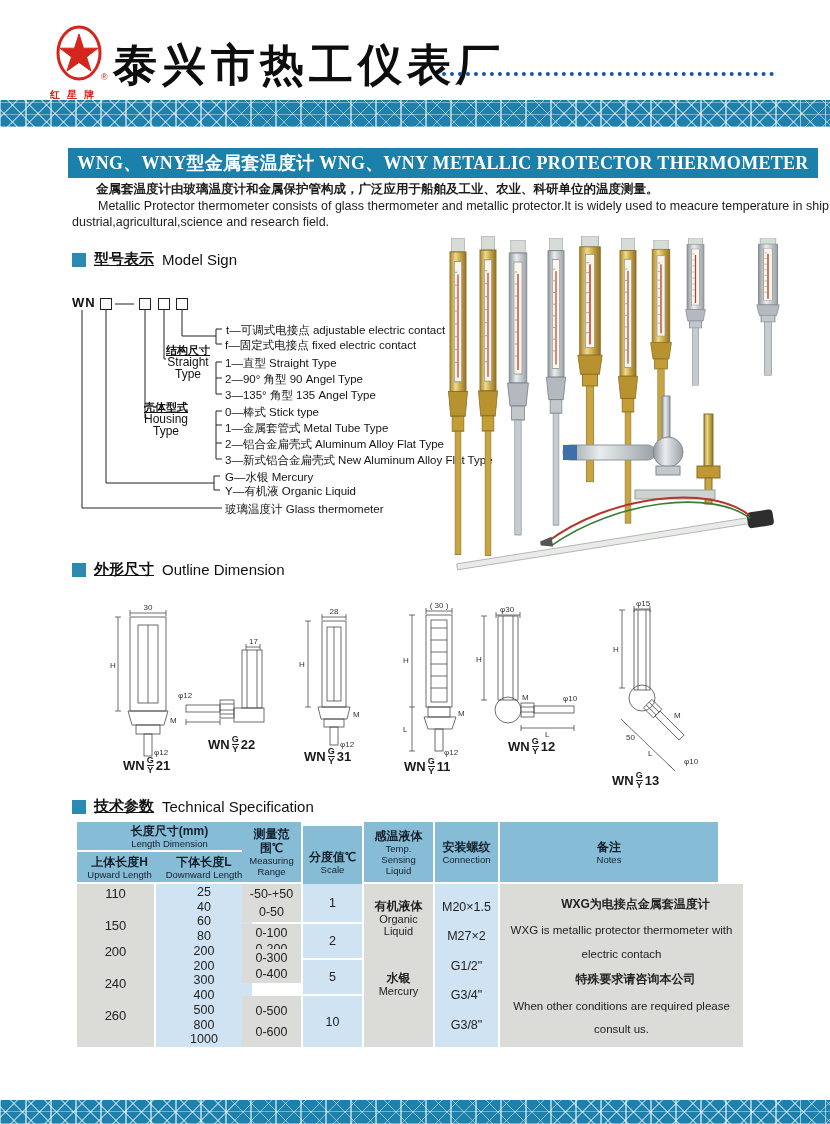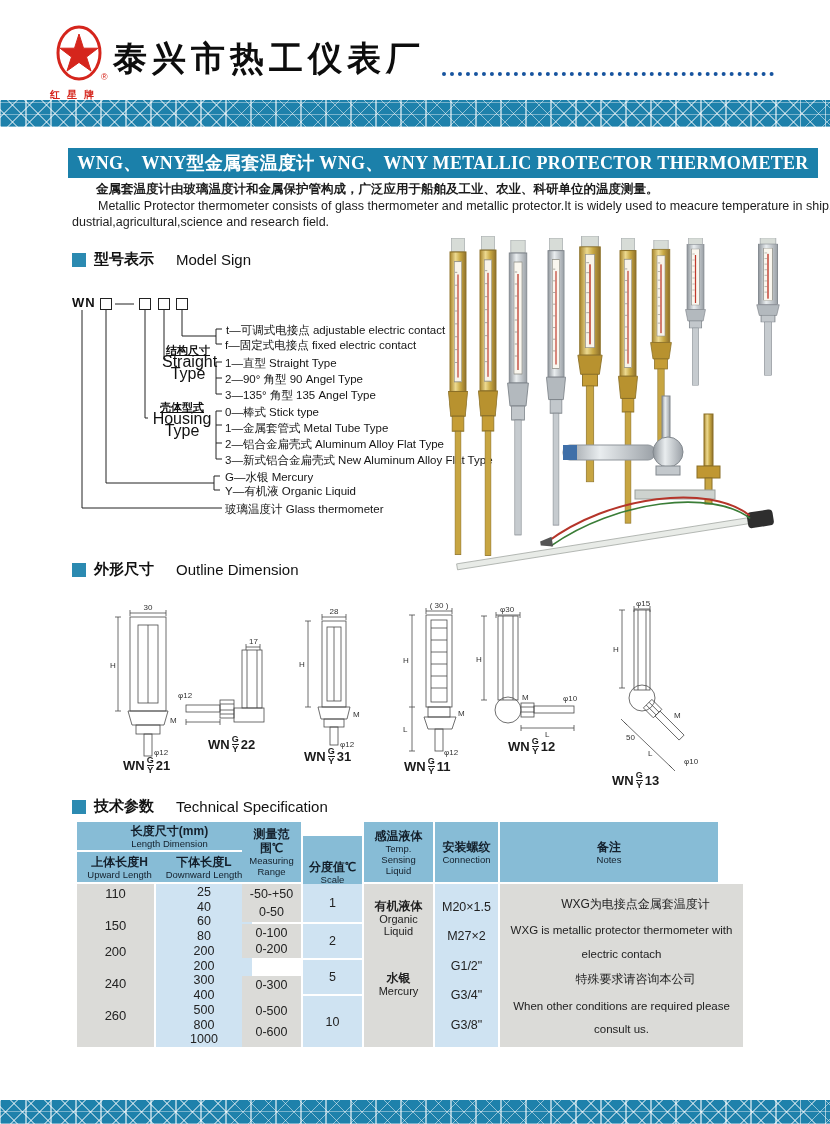--- a/index.html
+++ b/index.html
@@ -7,55 +7,55 @@
         font-family:"Liberation Sans",sans-serif;color:#111;}
   .abs{position:absolute;}
   
   .band{position:absolute;left:0;width:830px;background-color:#1e81ab;
     background-image:
       repeating-linear-gradient(45deg,rgba(255,255,255,.5) 0 1px,transparent 1px 12px),
       repeating-linear-gradient(135deg,rgba(255,255,255,.5) 0 1px,transparent 1px 12px),
       repeating-linear-gradient(90deg,rgba(255,255,255,.55) 0 1.5px,transparent 1.5px 25px),
       repeating-linear-gradient(0deg,rgba(255,255,255,.4) 0 1px,transparent 1px 12px);}
   .brand{position:absolute;left:50px;top:88px;font-size:10px;font-weight:bold;color:#d5251c;letter-spacing:7px;white-space:nowrap;}
-  .company{position:absolute;left:113px;top:36px;margin:0;font-size:34px;font-weight:bold;letter-spacing:5px;color:#0d0d0d;white-space:nowrap;}
+  .company{position:absolute;left:113px;top:36px;margin:0;font-size:44px;font-weight:bold;letter-spacing:5px;color:#0d0d0d;white-space:nowrap;}
   .leader{position:absolute;left:442px;top:56px;width:332px;height:16px;border-bottom:4px dotted #17549f;}
   .titlebar{position:absolute;left:68px;top:148px;width:750px;height:30px;background:#1b80aa;
     display:flex;align-items:center;justify-content:center;color:#fff;font-weight:bold;
     font-size:18px;font-family:"Liberation Serif",serif;white-space:nowrap;letter-spacing:.3px;}
   .intro{position:absolute;font-size:12.5px;color:#1c1c1c;white-space:nowrap;}
   .sec{position:absolute;display:flex;align-items:center;font-size:15px;color:#111;white-space:nowrap;}
   .sec .sq{width:14px;height:14px;background:#2b8ab1;margin-right:8px;}
-  .sec .cn{font-weight:bold;margin-right:22px;}
+  .sec .cn{font-weight:bold;margin-right:8px;text-decoration:underline;}
   
   .ms{position:absolute;left:70px;top:292px;width:470px;height:228px;}
   .ms .lbl{position:absolute;font-size:11.5px;white-space:nowrap;color:#151515;}
   .ms .grp{position:absolute;text-align:center;line-height:12px;}
   .ms .grp .c{font-size:11px;font-weight:bold;text-decoration:underline;}
-  .ms .grp .e{font-size:16px;}
+  .ms .grp .e{font-size:12px;}
   .wn{position:absolute;left:2px;top:3px;font-size:13px;font-weight:bold;letter-spacing:1px;}
   
   .draw{position:absolute;}
   .draw text{font-size:8px;fill:#333;font-family:"Liberation Sans",sans-serif;}
   .wnlbl{position:absolute;display:flex;align-items:center;font-weight:bold;font-size:13px;color:#1a1a1a;}
   .wnlbl .gy{display:inline-flex;flex-direction:column;font-size:9px;line-height:9px;margin:0 2px;text-align:center;}
   .wnlbl .gy i{font-style:normal;}
   .wnlbl .gy i:first-child{border-bottom:1px solid #1a1a1a;}
   
   .spec{position:absolute;left:77px;top:822px;width:666px;height:225px;background:#fff;}
   .th{position:absolute;background:#87bcd6;display:flex;flex-direction:column;align-items:center;justify-content:center;text-align:center;color:#14202c;}
   .th .hcn{font-size:12px;font-weight:bold;line-height:14px;}
   .th .hen{font-size:9.5px;line-height:11px;}
   .tb{position:absolute;top:62px;height:163px;}
   .bgG{background:#dbdbd8;} .bgB{background:#cfe3f2;}
   .cell{position:absolute;width:100%;text-align:center;font-size:13px;color:#222;}
   .evenly{display:flex;flex-direction:column;justify-content:space-evenly;align-items:center;font-size:12.5px;color:#222;}
   .rg{position:absolute;left:0;width:100%;display:flex;flex-direction:column;justify-content:space-evenly;align-items:center;font-size:12.5px;color:#222;}
   .notes-line{font-size:11.5px;color:#222;}
-  .notes-cn{font-size:12px;font-weight:normal;margin-left:28px;}
+  .notes-cn{font-size:12px;font-weight:bold;margin-left:28px;}
   .liq-cn{font-size:12px;font-weight:bold;}
   .liq-en{font-size:11px;}
 </style>
 </head>
 <body>
 
 <div class="page">
 
   <svg class="abs" style="left:48px;top:24px" width="66" height="62" viewBox="0 0 66 62">
     <ellipse cx="31" cy="29" rx="21" ry="26" fill="none" stroke="#d5251c" stroke-width="3"></ellipse>
@@ -98,21 +98,21 @@
     <span class="wn">WN</span>
     <span class="lbl" style="left:156px;top:31px">t—可调式电接点 adjustable electric contact</span>
     <span class="lbl" style="left:155px;top:46px">f—固定式电接点 fixed electric contact</span>
     <div class="grp" style="left:92px;top:52px;width:52px">
       <div class="c">结构尺寸</div>
       <div class="e">Straight Type</div>
     </div>
     <span class="lbl" style="left:155px;top:64px">1—直型 Straight Type</span>
     <span class="lbl" style="left:155px;top:80px">2—90° 角型 90 Angel Type</span>
     <span class="lbl" style="left:155px;top:96px">3—135° 角型 135 Angel Type</span>
-    <div class="grp" style="left:80px;top:109px;width:64px">
+    <div class="grp" style="left:64px;top:109px;width:64px">
       <div class="c">壳体型式</div>
       <div class="e">Housing Type</div>
     </div>
     <span class="lbl" style="left:155px;top:113px">0—棒式 Stick type</span>
     <span class="lbl" style="left:155px;top:129px">1—金属套管式 Metal Tube Type</span>
     <span class="lbl" style="left:155px;top:145px">2—铝合金扁壳式 Aluminum Alloy Flat Type</span>
     <span class="lbl" style="left:155px;top:161px">3—新式铝合金扁壳式 New Aluminum Alloy Flat Type</span>
     <span class="lbl" style="left:155px;top:178px">G—水银 Mercury</span>
     <span class="lbl" style="left:155px;top:192px">Y—有机液 Organic Liquid</span>
     <span class="lbl" style="left:155px;top:210px">玻璃温度计 Glass thermometer</span>
@@ -364,21 +364,21 @@
     </div>
     <div class="th" style="left:79px;top:30px;width:96px;height:30px">
       <div class="hcn">下体长度L</div>
       <div class="hen">Downward Length</div>
     </div>
     <div class="th" style="left:165px;top:0;width:59px;height:60px">
       <div class="hcn">测量范围℃</div>
       <div class="hen">Measuring</div>
       <div class="hen">Range</div>
     </div>
-    <div class="th" style="left:226px;top:14px;width:59px;height:72px">
+    <div class="th" style="left:226px;top:4px;width:59px;height:72px">
       <div class="hcn">分度值℃</div>
       <div class="hen">Scale</div>
     </div>
     <div class="th" style="left:358px;top:0;width:63px;height:60px">
       <div class="hcn">安装螺纹</div>
       <div class="hen">Connection</div>
     </div>
     <div class="th" style="left:287px;top:0;width:69px;height:60px">
       <div class="hcn">感温液体</div>
       <div class="hen">Temp.</div>
@@ -414,21 +414,21 @@
 
     <div class="tb" style="left:165px;width:59px">
       <div class="rg bgG" style="top:0;height:38px">
           <span>-50-+50</span>
           <span>0-50</span>
         </div>
       <div class="rg bgG" style="top:40px;height:34px">
           <span>0-100</span>
           <span>0-200</span>
         </div>
-      <div class="rg bgG" style="top:92px;height:34px">
+      <div class="rg bgG" style="top:65px;height:34px">
           <span>0-300</span>
           <span>0-400</span>
         </div>
       <div class="rg bgG" style="top:112px;height:51px">
           <span>0-500</span>
           <span>0-600</span>
         </div>
     </div>
 
     <div class="tb" style="left:226px;width:59px">

